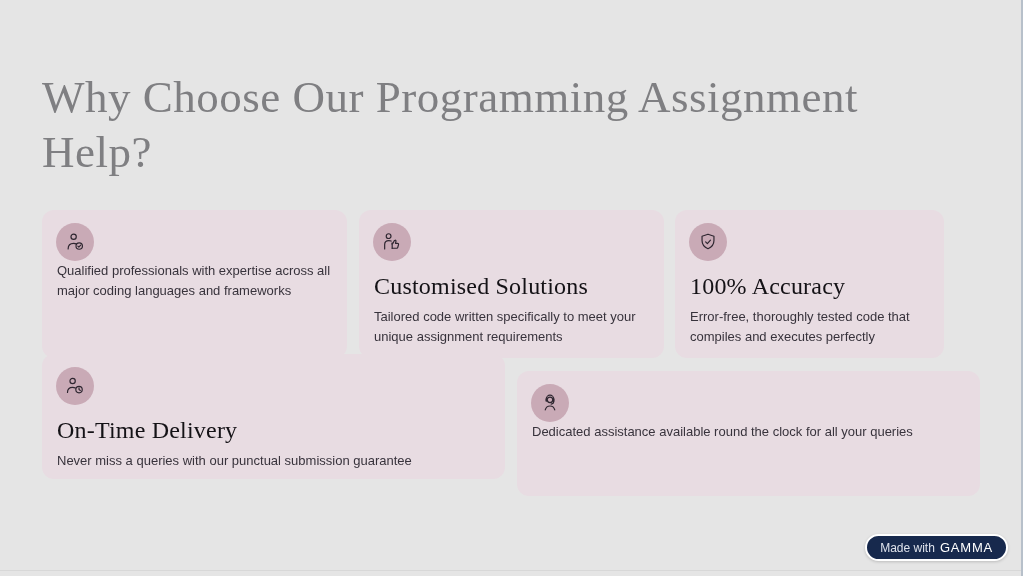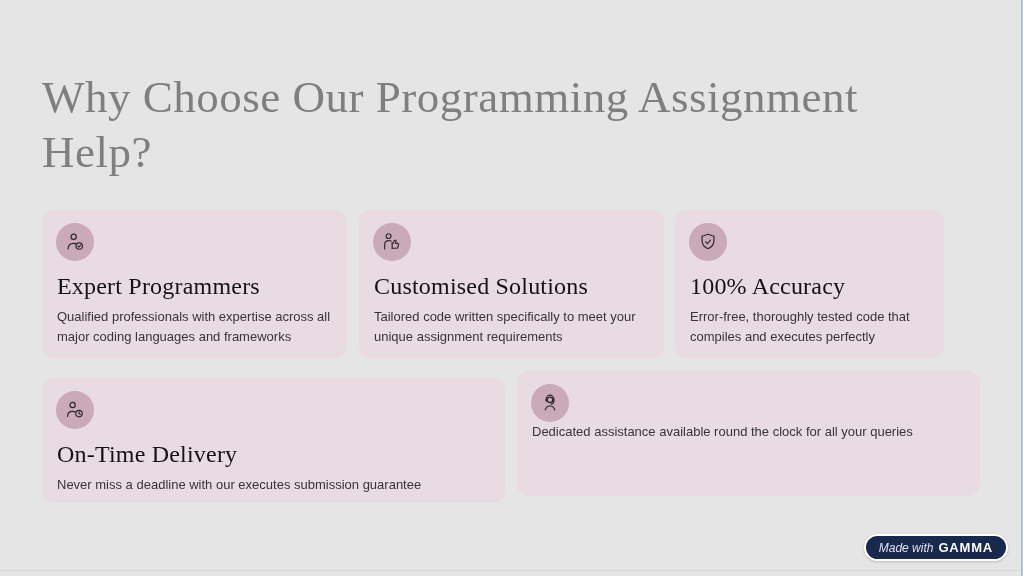--- a/index.html
+++ b/index.html
@@ -43,21 +43,21 @@
   .page-title .inner { display: inline-block; max-width: 830px; }
   .card {
     position: absolute;
     background: var(--card-bg, #e8dce2);
     border-radius: 12px;
     padding: 13px 14px;
   }
   .card.c1 { left: 42px;  top: 210px; width: 305px; height: 148px; }
   .card.c2 { left: 359px; top: 210px; width: 305px; height: 148px; }
   .card.c3 { left: 675px; top: 210px; width: 269px; height: 148px; }
-  .card.c4 { left: 42px;  top: 378px; width: 463px; height: 125px; }
+  .card.c4 { left: 42px;  top: 354px; width: 463px; height: 125px; }
   .card.c5 { left: 517px; top: 371px; width: 463px; height: 125px; }
   .icon-circle {
     width: 38px; height: 38px;
     border-radius: 50%;
     background: var(--icon-circle-bg, #c9aab6);
     display: flex;
     align-items: center;
     justify-content: center;
   }
   .icon-circle svg {
@@ -96,47 +96,45 @@
     background: var(--badge-bg, #17294d);
     border: 2px solid #ffffff;
     border-radius: 999px;
     box-shadow: 0 1px 3px rgba(0,0,0,0.18);
     cursor: pointer;
   }
   .gamma-badge .prefix {
     color: #dfe3ec;
     font-size: 12px;
     white-space: nowrap;
-    font-style: italic;
   }
   .gamma-badge .brand {
     color: #ffffff;
     font-size: 13px;
-    font-weight: 700;
+    font-weight: 400;
     letter-spacing: 0.8px;
     white-space: nowrap;
   }
 </style>
 </head>
 <body>
 
 <div class="slide">
 
   <h1 class="page-title"><span class="inner">Why Choose Our Programming Assignment Help?</span></h1>
 
   <div class="card c1">
     <div class="icon-circle">
       <svg viewBox="0 0 24 24">
         <circle cx="10.5" cy="6.3" r="2.9"></circle>
         <path d="M4.5 19.5c0-3.8 2.6-6 6-6 1.2 0 2.3 .3 3.2 .8"></path>
         <circle cx="16.6" cy="16.4" r="3.5"></circle>
         <path d="M15.1 16.5l1.1 1.1 2-2.1"></path>
       </svg>
     </div>
-    <div class="card-title">Expert Programmers</div>
     <div class="card-desc">Qualified professionals with expertise across all major coding languages and frameworks</div>
   </div>
 
   <div class="card c2">
     <div class="icon-circle">
       <svg viewBox="0 0 24 24">
         <circle cx="8.3" cy="5.6" r="2.6"></circle>
         <path d="M4 19.5v-4.8C4 12 6 10.4 8.5 10.4c.9 0 1.8 .2 2.5 .6"></path>
         <path d="M12.2 18.8h4.9c.6 0 1.1-.4 1.2-1l.8-3c.2-.8-.3-1.4-1.1-1.4h-2.2l.5-2c.2-.8-.4-1.5-1.1-1.3-.4 .1-.7 .4-.9 .8l-1.2 2.4c-.3 .5-.7 .8-1.2 .8"></path>
         <path d="M12.2 12.8v6"></path>
@@ -160,21 +158,21 @@
   <div class="card c4">
     <div class="icon-circle">
       <svg viewBox="0 0 24 24">
         <circle cx="9.4" cy="6.6" r="2.9"></circle>
         <path d="M3.8 19c0-3.6 2.4-5.6 5.6-5.6 1.1 0 2.2 .3 3 .8"></path>
         <circle cx="16.4" cy="15.9" r="3.5"></circle>
         <path d="M16.4 14v1.9l1.4 .9"></path>
       </svg>
     </div>
     <div class="card-title">On-Time Delivery</div>
-    <div class="card-desc">Never miss a deadline with our executes submission guarantee</div>
+    <div class="card-desc">Never miss a queries with our punctual submission guarantee</div>
   </div>
 
   <div class="card c5">
     <div class="icon-circle">
       <svg viewBox="0 0 24 24">
         <circle cx="12" cy="8.5" r="3"></circle>
         <path d="M7.9 9.2V7.6a4.1 4.1 0 0 1 8.2 0v1.6"></path>
         <path d="M7.9 7.6v2.6"></path>
         <path d="M16.1 7.6v2.6"></path>
         <path d="M16.1 10.2c0 1.7-1.2 2.9-2.8 3.1"></path>

